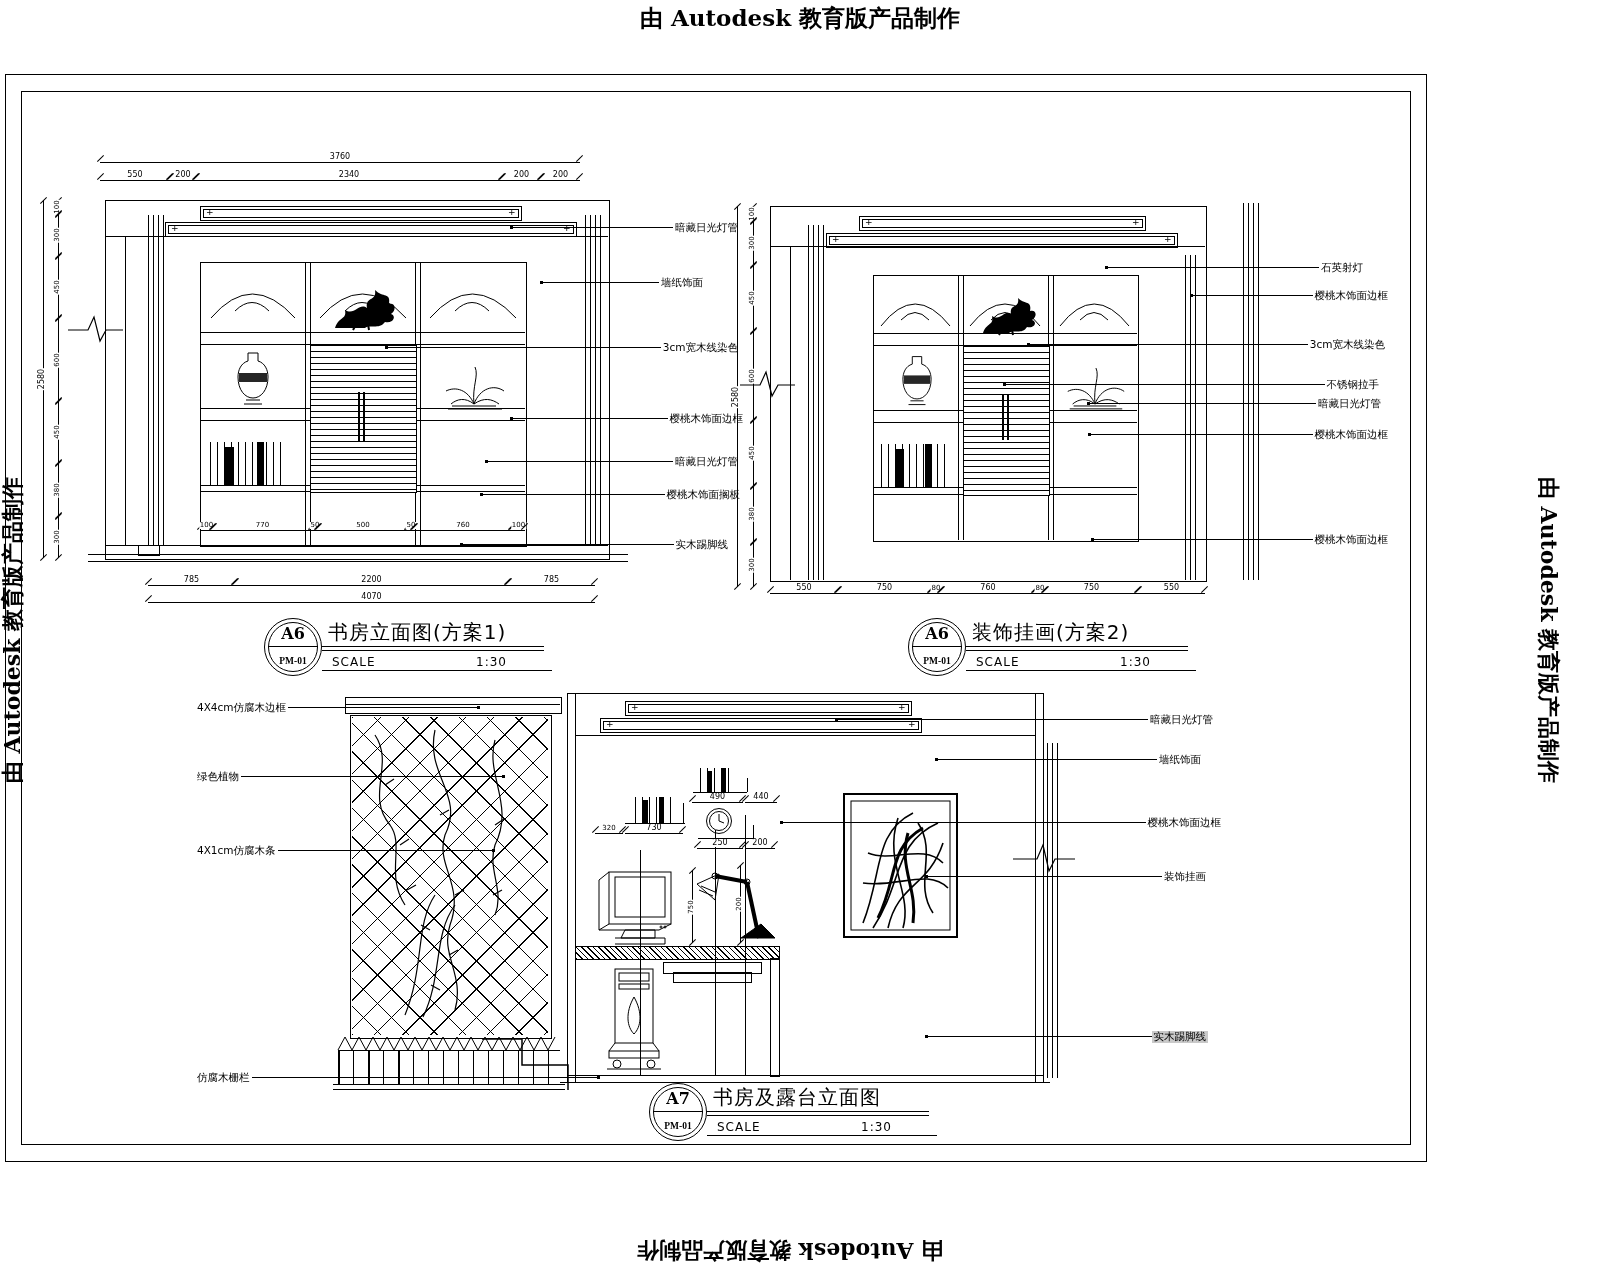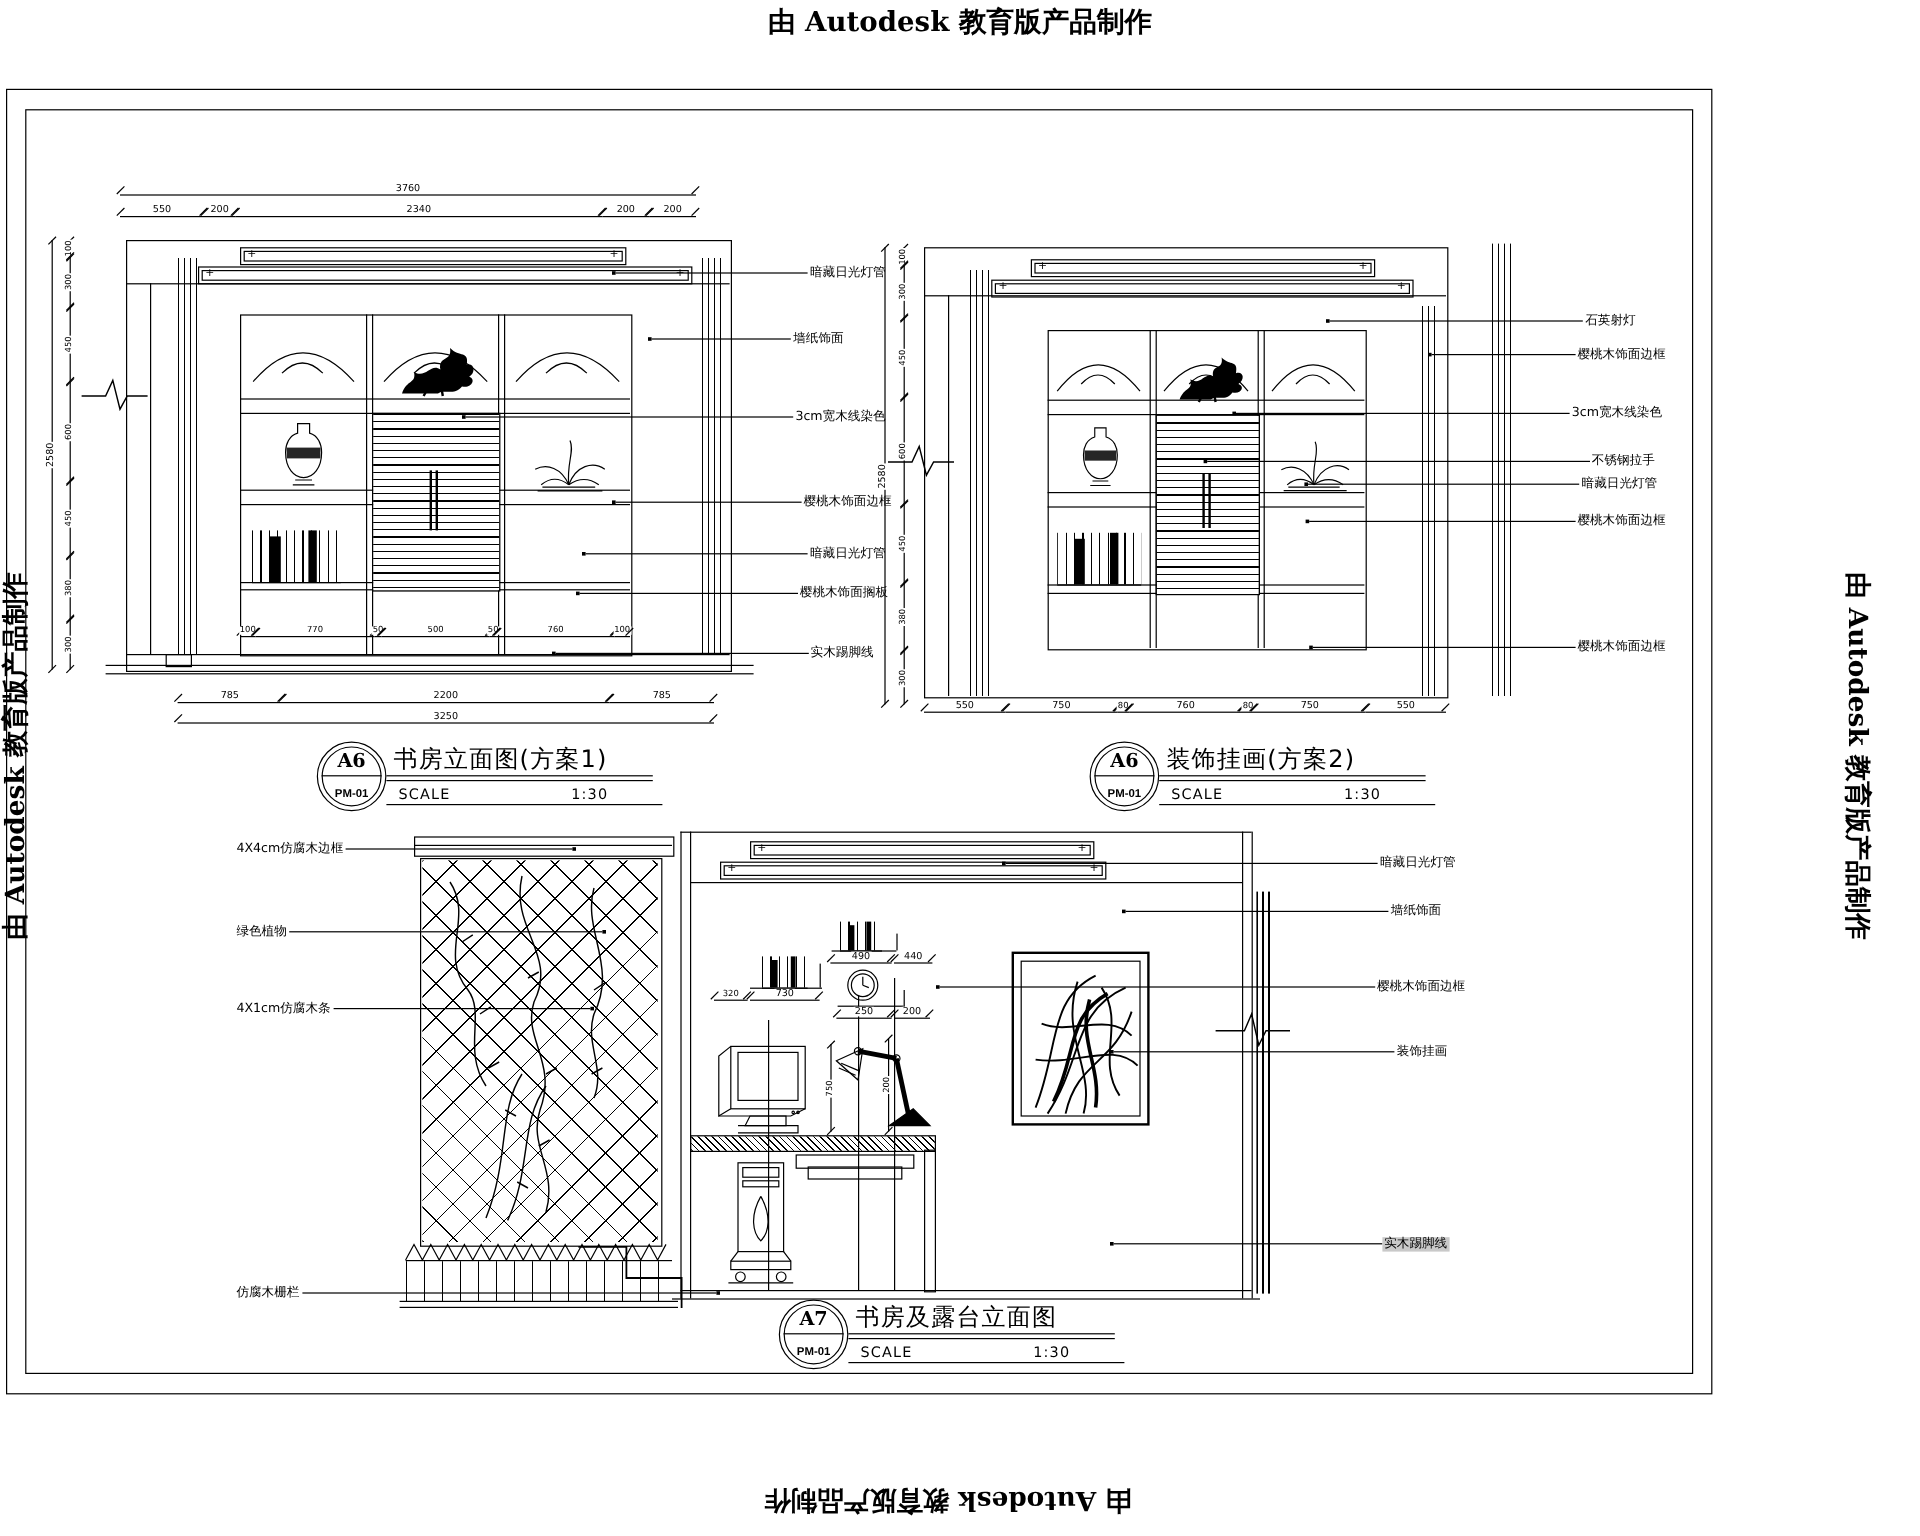--- a/index.html
+++ b/index.html
@@ -40,21 +40,21 @@
   .books::after{content:"";position:absolute;left:63%;top:0;width:10%;height:100%;background:#000}
   .lattice{position:absolute;background:repeating-linear-gradient(45deg,#000 0 1px,transparent 1px 20px),repeating-linear-gradient(135deg,#000 0 1px,transparent 1px 20px)}
   .pickets{position:absolute;border-top:1px solid #000;background:repeating-linear-gradient(90deg,#000 0 1.5px,transparent 1.5px 15px)}
   .hatch{position:absolute;border:1px solid #000;background:repeating-linear-gradient(45deg,#000 0 1px,transparent 1px 4px)}
   
   .tblk{position:absolute}
   .bubble{position:absolute;width:56px;height:56px;border:1.2px solid #000;border-radius:50%}
   .bubble::before{content:"";position:absolute;inset:3px;border:1.2px solid #000;border-radius:50%}
   .bubble .mid{position:absolute;left:3px;right:3px;top:27px;height:1.2px;background:#000}
   .bubble .btop{position:absolute;left:0;right:0;top:7px;text-align:center;font-family:"DejaVu Serif",serif;font-weight:bold;font-size:16px;line-height:1}
-  .bubble .bbot{position:absolute;left:0;right:0;bottom:9px;text-align:center;font-family:Liberation Sans, sans-serif;font-weight:bold;font-size:9.5px;line-height:1}
+  .bubble .bbot{position:absolute;left:0;right:0;bottom:9px;text-align:center;font-family:Liberation Serif, serif;font-weight:bold;font-size:9.5px;line-height:1}
   .dtitle{position:absolute;font-size:20px;letter-spacing:1px;white-space:nowrap;line-height:1}
   .dunder{position:absolute;border-top:1.5px solid #000;border-bottom:1.5px solid #000;height:3px}
   .slab{position:absolute;font-size:12px;letter-spacing:1px;line-height:1}
   .sunder{position:absolute;background:#000;height:1px}
   
   .wm{position:absolute;font-family:"DejaVu Serif",serif;font-weight:bold;font-size:22px;white-space:nowrap}
   .wm-top{left:0;right:0;top:3px;text-align:center;font-size:23px}
   .wm-side{width:420px;text-align:center}
   svg{position:absolute;overflow:visible}
 </style>
@@ -217,21 +217,21 @@
     <div class="dim" style="left:108px;top:445px;width:87px">
         <span class="lab">785</span>
       </div>
     <div class="dim" style="left:195px;top:445px;width:273px">
         <span class="lab">2200</span>
       </div>
     <div class="dim" style="left:468px;top:445px;width:87px">
         <span class="lab">785</span>
       </div>
     <div class="dim" style="left:108px;top:462px;width:447px">
-        <span class="lab">3250</span>
+        <span class="lab">4070</span>
       </div>
 
     <div class="co" style="left:470px;top:82px;width:230px">
         <span class="co-dot"></span>
         <span class="co-line"></span>
         <span class="co-text">暗藏日光灯管</span>
       </div>
     <div class="co" style="left:500px;top:137px;width:165px">
         <span class="co-dot"></span>
         <span class="co-line"></span>
@@ -580,21 +580,21 @@
     <div class="co" style="left:0px;top:17px;width:285px">
         <span class="co-text">4X4cm仿腐木边框</span>
         <span class="co-line"></span>
         <span class="co-dot"></span>
       </div>
     <div class="co" style="left:0px;top:86px;width:310px">
         <span class="co-text">绿色植物</span>
         <span class="co-line"></span>
         <span class="co-dot"></span>
       </div>
-    <div class="co" style="left:0px;top:150px;width:300px">
+    <div class="co" style="left:0px;top:160px;width:300px">
         <span class="co-text">4X1cm仿腐木条</span>
         <span class="co-line"></span>
         <span class="co-dot"></span>
       </div>
     <div class="co" style="left:0px;top:387px;width:405px">
         <span class="co-text">仿腐木栅栏</span>
         <span class="co-line"></span>
         <span class="co-dot"></span>
       </div>
 

